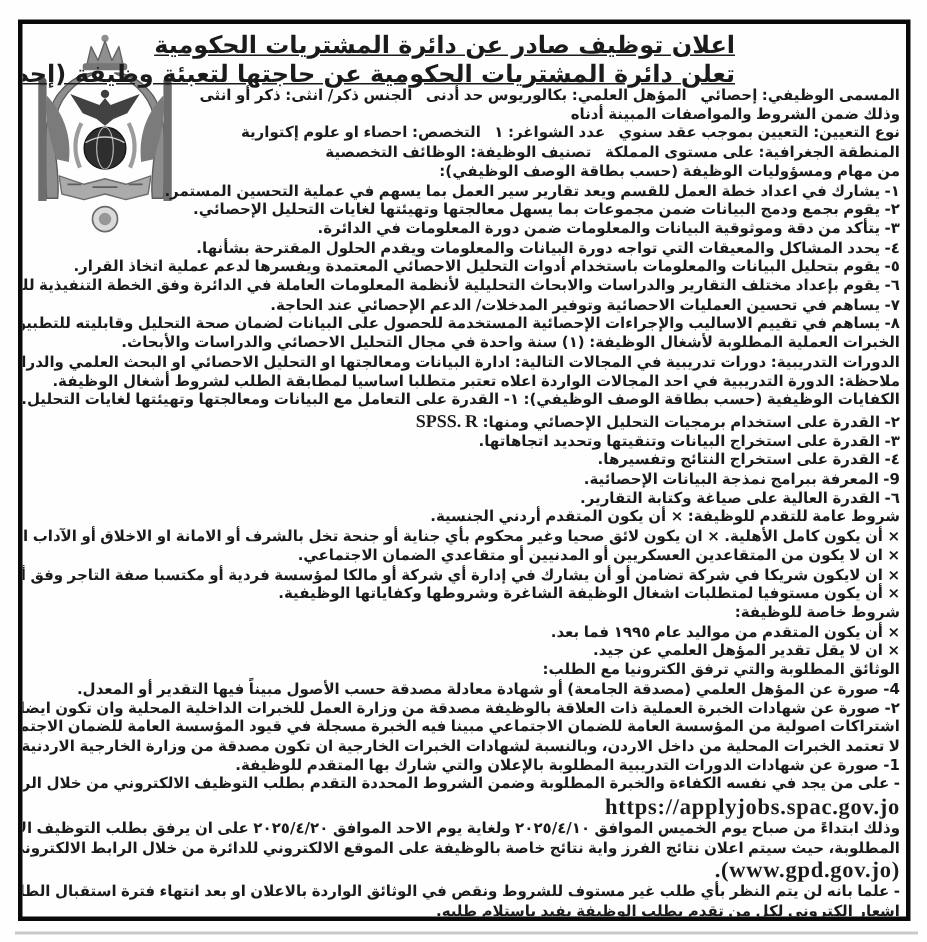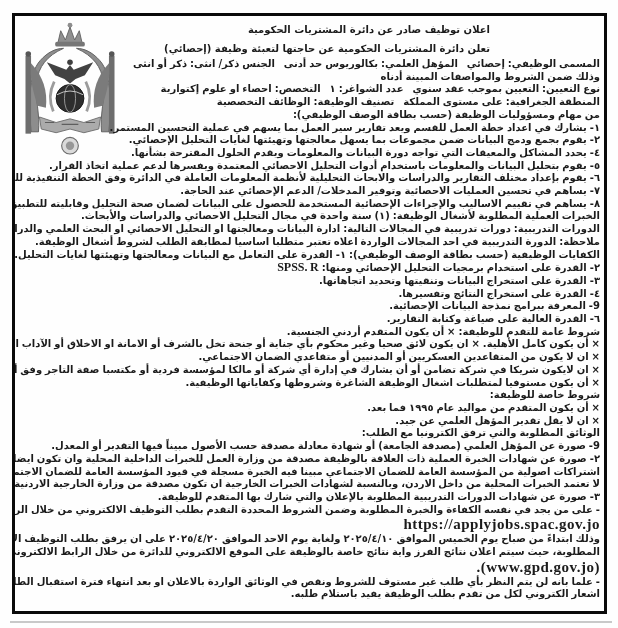--- a/index.html
+++ b/index.html
@@ -19,21 +19,21 @@
   }
   .scan-edge{
     position:absolute;left:10px;right:6px;top:621px;height:2px;
     background:#c9c9c9;
   }
   .emblem{
     float:left;width:102px;height:148px;margin:0 8px 2px 0;
   }
   .ttl{
     font-weight:bold;margin-right:110px;
-    font-size:10px;line-height:19px;white-space:nowrap;
+    font-size:16px;line-height:19px;white-space:nowrap;text-decoration:underline;
   }
   .t1{padding-top:3px;}
   .ln{
     font-size:10px;font-weight:bold;line-height:12.7px;
     white-space:nowrap;text-align:right;
     word-spacing:-0.5px;
   }
   .just{text-align:justify;text-align-last:justify;}
   .center{text-align:right;}
   .url{
@@ -90,20 +90,21 @@
     <div class="ttl t2">تعلن دائرة المشتريات الحكومية عن حاجتها لتعبئة وظيفة (إحصائي)</div>
 
     <div>
         <div class="ln"><span>المسمى الوظيفي: إحصائي &nbsp; المؤهل العلمي: بكالوريوس حد أدنى &nbsp; الجنس ذكر/ انثى: ذكر أو انثى</span></div>
         <div class="ln"><span>وذلك ضمن الشروط والمواصفات المبينة أدناه</span></div>
         <div class="ln"><span>نوع التعيين: التعيين بموجب عقد سنوي &nbsp; عدد الشواغر: ١ &nbsp; التخصص: احصاء او علوم إكتوارية</span></div>
         <div class="ln"><span>المنطقة الجغرافية: على مستوى المملكة &nbsp; تصنيف الوظيفة: الوظائف التخصصية</span></div>
         <div class="ln"><span>من مهام ومسؤوليات الوظيفة (حسب بطاقة الوصف الوظيفي):</span></div>
         <div class="ln"><span>١- يشارك في اعداد خطة العمل للقسم ويعد تقارير سير العمل بما يسهم في عملية التحسين المستمر.</span></div>
         <div class="ln"><span>٢- يقوم بجمع ودمج البيانات ضمن مجموعات بما يسهل معالجتها وتهيئتها لغايات التحليل الإحصائي.</span></div>
+        <div class="ln"><span>٣- يتأكد من دقة وموثوقية البيانات والمعلومات ضمن دورة المعلومات في الدائرة.</span></div>
         <div class="ln"><span>٤- يحدد المشاكل والمعيقات التي تواجه دورة البيانات والمعلومات ويقدم الحلول المقترحة بشأنها.</span></div>
         <div class="ln"><span>٥- يقوم بتحليل البيانات والمعلومات باستخدام أدوات التحليل الاحصائي المعتمدة ويفسرها لدعم عملية اتخاذ القرار.</span></div>
         <div class="ln just"><span>٦- يقوم بإعداد مختلف التقارير والدراسات والابحاث التحليلية لأنظمة المعلومات العاملة في الدائرة وفق الخطة التنفيذية للقسم.</span></div>
         <div class="ln"><span>٧- يساهم في تحسين العمليات الاحصائية وتوفير المدخلات/ الدعم الإحصائي عند الحاجة.</span></div>
         <div class="ln just"><span>٨- يساهم في تقييم الاساليب والإجراءات الإحصائية المستخدمة للحصول على البيانات لضمان صحة التحليل وقابليته للتطبيق وكفاءته ودقته.</span></div>
         <div class="ln"><span>الخبرات العملية المطلوبة لأشغال الوظيفة: (١) سنة واحدة في مجال التحليل الاحصائي والدراسات والأبحاث.</span></div>
         <div class="ln just"><span>الدورات التدريبية: دورات تدريبية في المجالات التالية: ادارة البيانات ومعالجتها او التحليل الاحصائي او البحث العلمي والدراسات</span></div>
         <div class="ln"><span>ملاحظة: الدورة التدريبية في احد المجالات الواردة اعلاه تعتبر متطلبا اساسيا لمطابقة الطلب لشروط أشغال الوظيفة.</span></div>
         <div class="ln just"><span>الكفايات الوظيفية (حسب بطاقة الوصف الوظيفي): ١- القدرة على التعامل مع البيانات ومعالجتها وتهيئتها لغايات التحليل.</span></div>
         <div class="ln"><span>٢- القدرة على استخدام برمجيات التحليل الإحصائي ومنها: </span><span class="latin">SPSS. R</span></div>
@@ -113,25 +114,25 @@
         <div class="ln"><span>٦- القدرة العالية على صياغة وكتابة التقارير.</span></div>
         <div class="ln"><span>شروط عامة للتقدم للوظيفة: × أن يكون المتقدم أردني الجنسية.</span></div>
         <div class="ln just"><span>× أن يكون كامل الأهلية. × ان يكون لائق صحيا وغير محكوم بأي جناية أو جنحة تخل بالشرف أو الامانة او الاخلاق أو الآداب العامة.</span></div>
         <div class="ln"><span>× ان لا يكون من المتقاعدين العسكريين أو المدنيين أو متقاعدي الضمان الاجتماعي.</span></div>
         <div class="ln just"><span>× ان لايكون شريكا في شركة تضامن أو أن يشارك في إدارة أي شركة أو مالكا لمؤسسة فردية أو مكتسبا صفة التاجر وفق أحكام قانون التجارة.</span></div>
         <div class="ln"><span>× أن يكون مستوفيا لمتطلبات اشغال الوظيفة الشاغرة وشروطها وكفاياتها الوظيفية.</span></div>
         <div class="ln"><span>شروط خاصة للوظيفة:</span></div>
         <div class="ln"><span>× أن يكون المتقدم من مواليد عام ١٩٩٥ فما بعد.</span></div>
         <div class="ln"><span>× ان لا يقل تقدير المؤهل العلمي عن جيد.</span></div>
         <div class="ln"><span>الوثائق المطلوبة والتي ترفق الكترونيا مع الطلب:</span></div>
-        <div class="ln"><span>9- صورة عن المؤهل العلمي (مصدقة الجامعة) أو شهادة معادلة مصدقة حسب الأصول مبيناً فيها التقدير أو المعدل.</span></div>
+        <div class="ln"><span>4- صورة عن المؤهل العلمي (مصدقة الجامعة) أو شهادة معادلة مصدقة حسب الأصول مبيناً فيها التقدير أو المعدل.</span></div>
         <div class="ln just"><span>٢- صورة عن شهادات الخبرة العملية ذات العلاقة بالوظيفة مصدقة من وزارة العمل للخبرات الداخلية المحلية وان تكون ايضا معززة بكشف</span></div>
         <div class="ln just"><span>اشتراكات اصولية من المؤسسة العامة للضمان الاجتماعي مبينا فيه الخبرة مسجلة في قيود المؤسسة العامة للضمان الاجتماعي وفي حال عدم إرفاقه</span></div>
         <div class="ln"><span>لا تعتمد الخبرات المحلية من داخل الاردن، وبالنسبة لشهادات الخبرات الخارجية ان تكون مصدقة من وزارة الخارجية الاردنية.</span></div>
-        <div class="ln"><span>٣- صورة عن شهادات الدورات التدريبية المطلوبة بالإعلان والتي شارك بها المتقدم للوظيفة.</span></div>
+        <div class="ln"><span>1- صورة عن شهادات الدورات التدريبية المطلوبة بالإعلان والتي شارك بها المتقدم للوظيفة.</span></div>
         <div class="ln just"><span>- على من يجد في نفسه الكفاءة والخبرة المطلوبة وضمن الشروط المحددة التقدم بطلب التوظيف الالكتروني من خلال الرابط الإلكتروني</span></div>
         <div class="ln url"><span>https://applyjobs.spac.gov.jo</span></div>
         <div class="ln just"><span>وذلك ابتداءً من صباح يوم الخميس الموافق ٢٠٢٥/٤/١٠ ولغاية يوم الاحد الموافق ٢٠٢٥/٤/٢٠ على ان يرفق بطلب التوظيف الالكتروني كافة الوثائق</span></div>
         <div class="ln"><span>المطلوبة، حيث سيتم اعلان نتائج الفرز واية نتائج خاصة بالوظيفة على الموقع الالكتروني للدائرة من خلال الرابط الالكتروني:</span></div>
         <div class="ln url"><span>(www.gpd.gov.jo).</span></div>
         <div class="ln just"><span>- علما بانه لن يتم النظر بأي طلب غير مستوف للشروط ونقص في الوثائق الواردة بالاعلان او بعد انتهاء فترة استقبال الطلبات، وسيتم ارسال</span></div>
         <div class="ln center"><span>اشعار الكتروني لكل من تقدم بطلب الوظيفة يفيد باستلام طلبه.</span></div>
       </div>
 
   </div>

